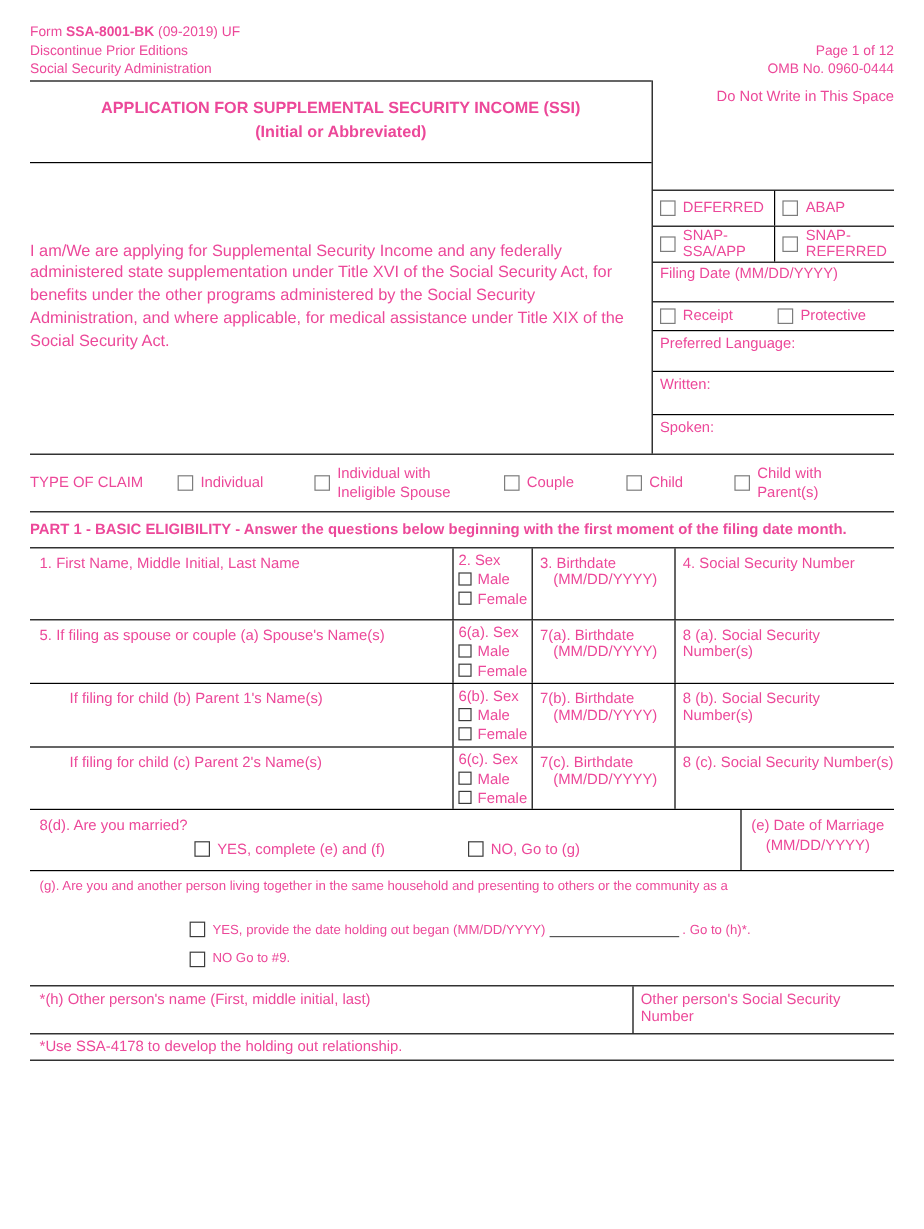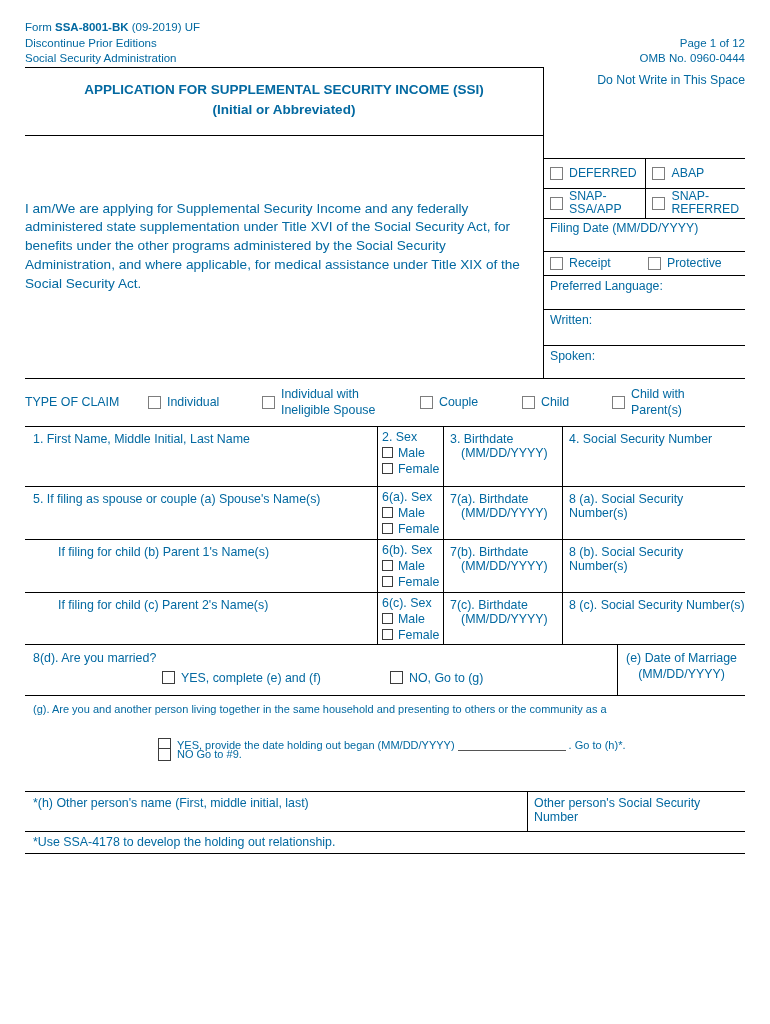--- a/index.html
+++ b/index.html
@@ -2,21 +2,21 @@
 <html><head>
 <meta charset="utf-8">
 <style>
   * { box-sizing: border-box; margin: 0; padding: 0; }
   html,body { background:#ffffff; }
   .page {
     position: relative;
     width: 770px; height: 1024px;
     background: #ffffff;
     font-family: "Liberation Sans", sans-serif;
-    color: #0369a1;
+    color: #ec4899;
     overflow: hidden;
     padding-left: 20px;
   }
   .content { position: absolute; left: 25px; top: 20px; width: 720px; }
 
   
   .hdr { font-size: 11.5px; line-height: 15.5px; }
   .hdr-line { display: flex; justify-content: space-between; }
   .hdr b { font-weight: bold; }
 
@@ -95,21 +95,21 @@
   .qf-q { padding: 7px 0 0 8px; }
   .apart-line { position: absolute; left: 592px; width: 126px; top: 28px; height: 14px; border-bottom: 1.5px solid #555; }
 
   
   .qg { position: relative; height: 96px; border-bottom: 1.5px solid #000; font-size: 11px; }
   .qg-q1 { padding: 7px 0 0 8px; }
   .qg-q2 { padding-left: 35px; }
   .qg-yes { position: absolute; left: 133px; top: 42px; display: flex; align-items: flex-end; }
   .qg-yes .cb, .qg-no .cb { align-self: center; }
   .hold-line { display: inline-block; width: 108px; height: 13px; border-bottom: 1.5px solid #555; margin: 0 3px; }
-  .qg-no { position: absolute; left: 133px; top: 52px; display: flex; align-items: center; }
+  .qg-no { position: absolute; left: 133px; top: 67px; display: flex; align-items: center; }
 
   
   .qh { display: flex; border-bottom: 1.5px solid #000; height: 40px; font-size: 12.4px; }
   .qh-name { width: 502px; padding: 4px 0 0 8px; }
   .qh-ssn { width: 218px; border-left: 1.5px solid #000; padding: 4px 0 0 6px; }
   .foot { height: 22px; border-bottom: 1.5px solid #000; display: flex; align-items: center; padding-left: 8px; font-size: 12.4px; }
 </style>
 </head>
 <body>
 
@@ -210,20 +210,21 @@
         <span class="cb"></span>
         <span>Child</span>
       </span>
       <span class="type-opt" style="left:587px">
         <span class="cb"></span>
         <span class="pre" style="line-height:16px">Child with
 Parent(s)</span>
       </span>
     </div>
 
+    <div class="p1-head">PART 1 - BASIC ELIGIBILITY - Answer the questions below beginning with the first moment of the filing date month.</div>
 
     <div class="tbl">
 
       <div class="trow h0">
         <div class="c-name">1. First Name, Middle Initial, Last Name</div>
         <div class="c-sex">
           <div>2. Sex</div>
           <div class="sex-opt">
               <span class="cb sm dark"></span>
               <span>Male</span>

